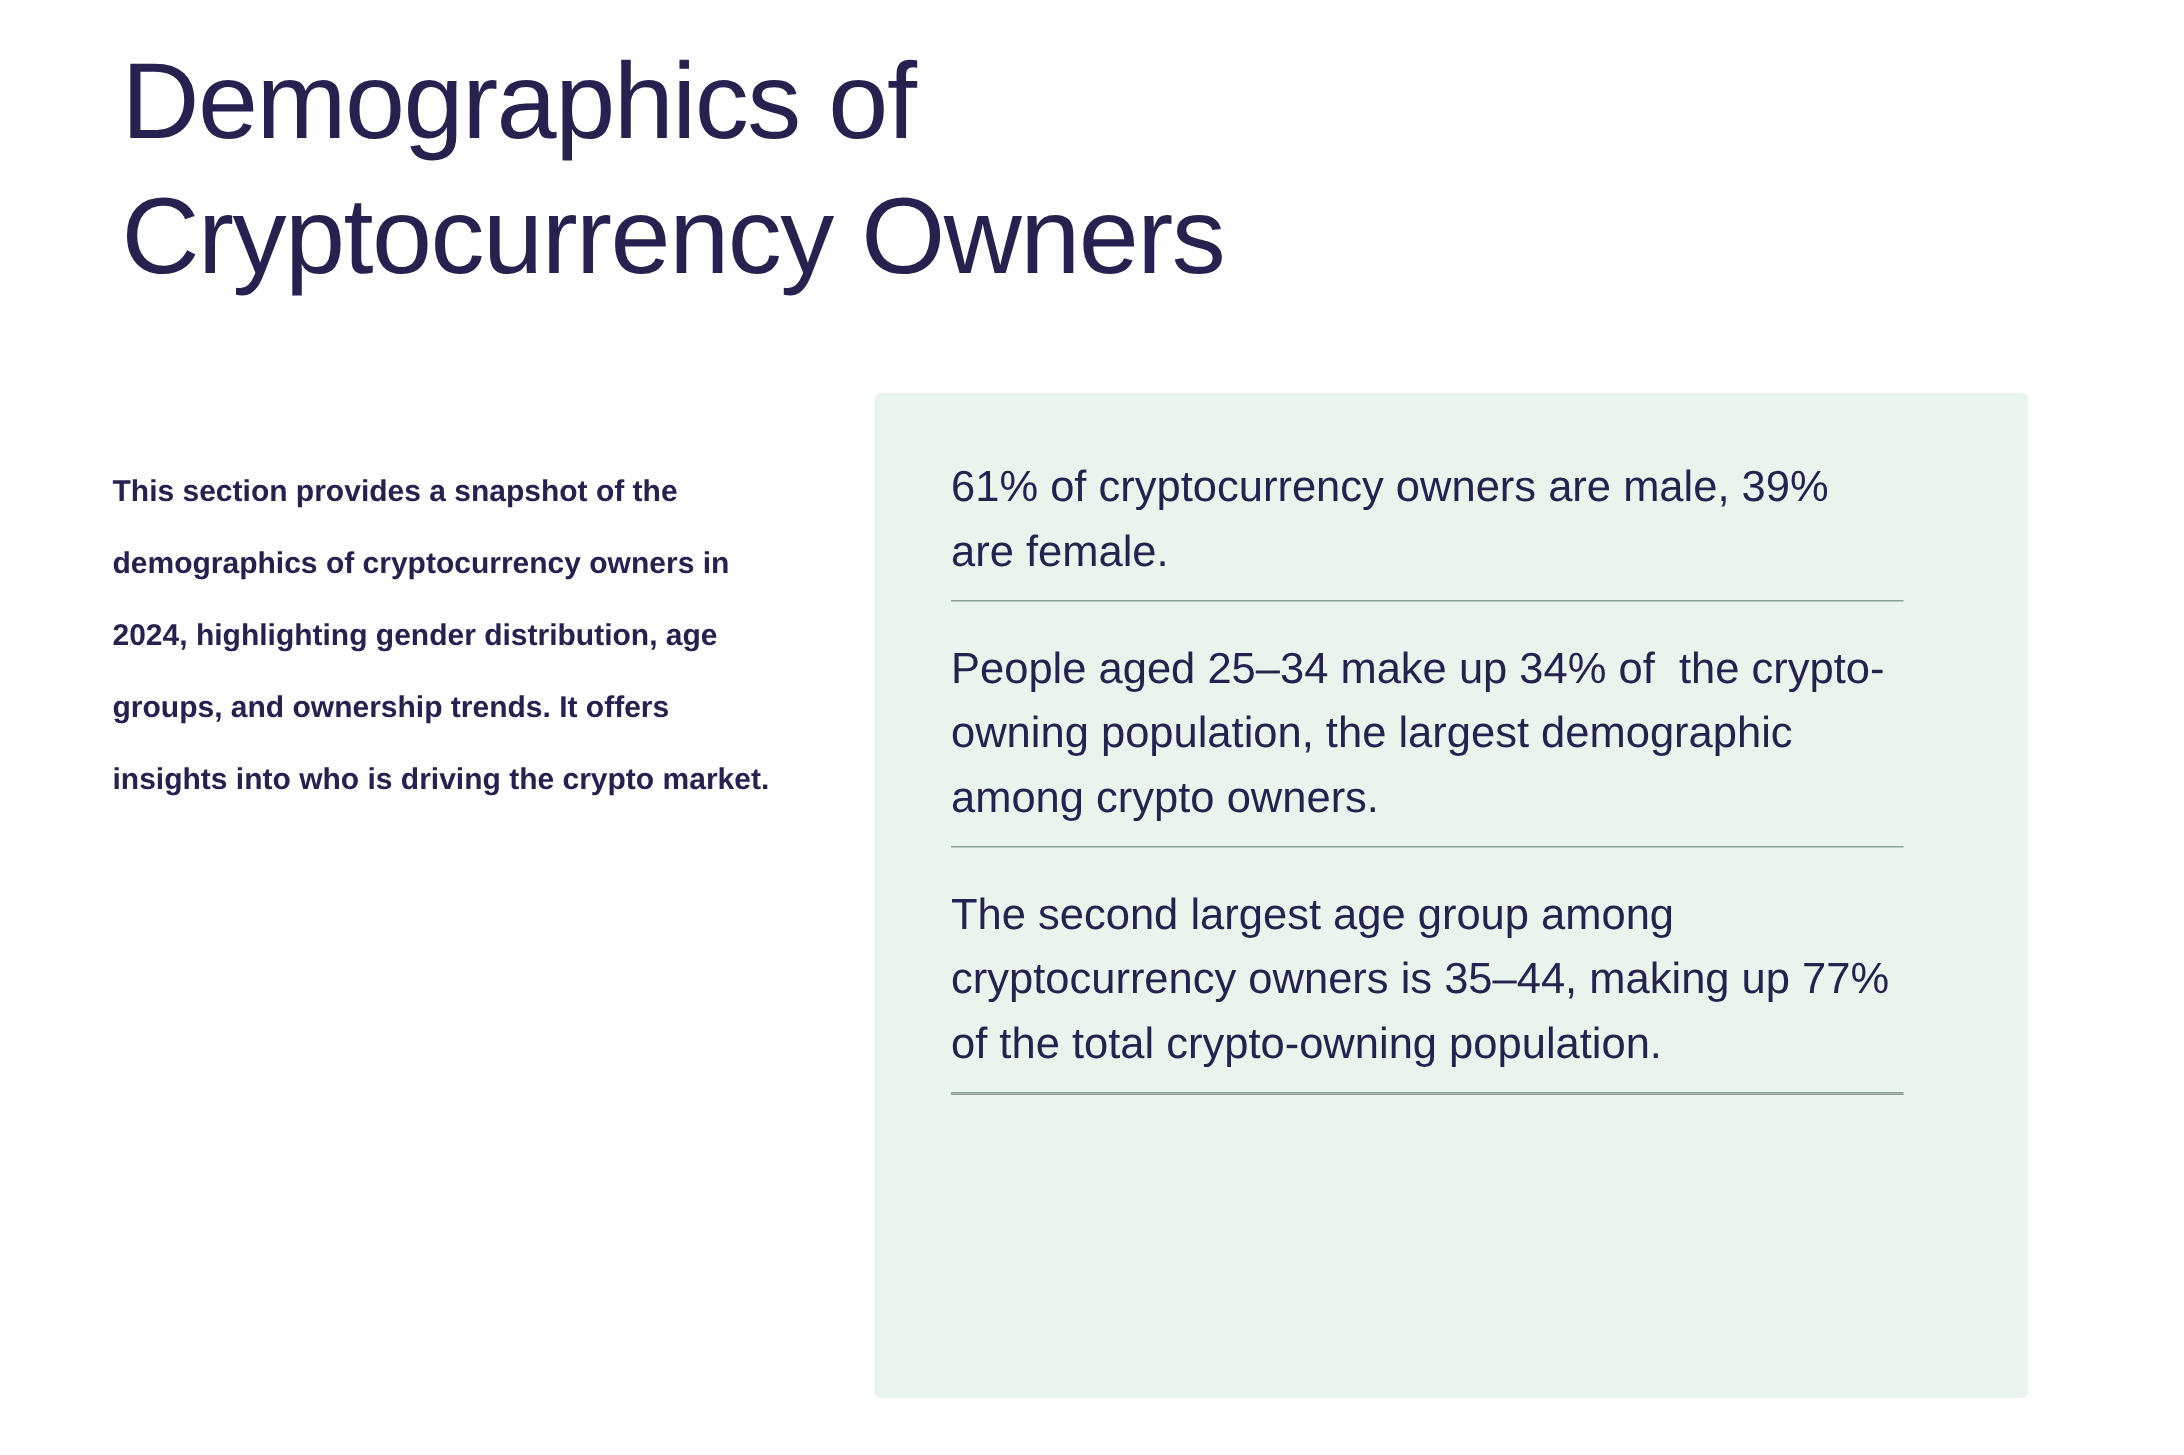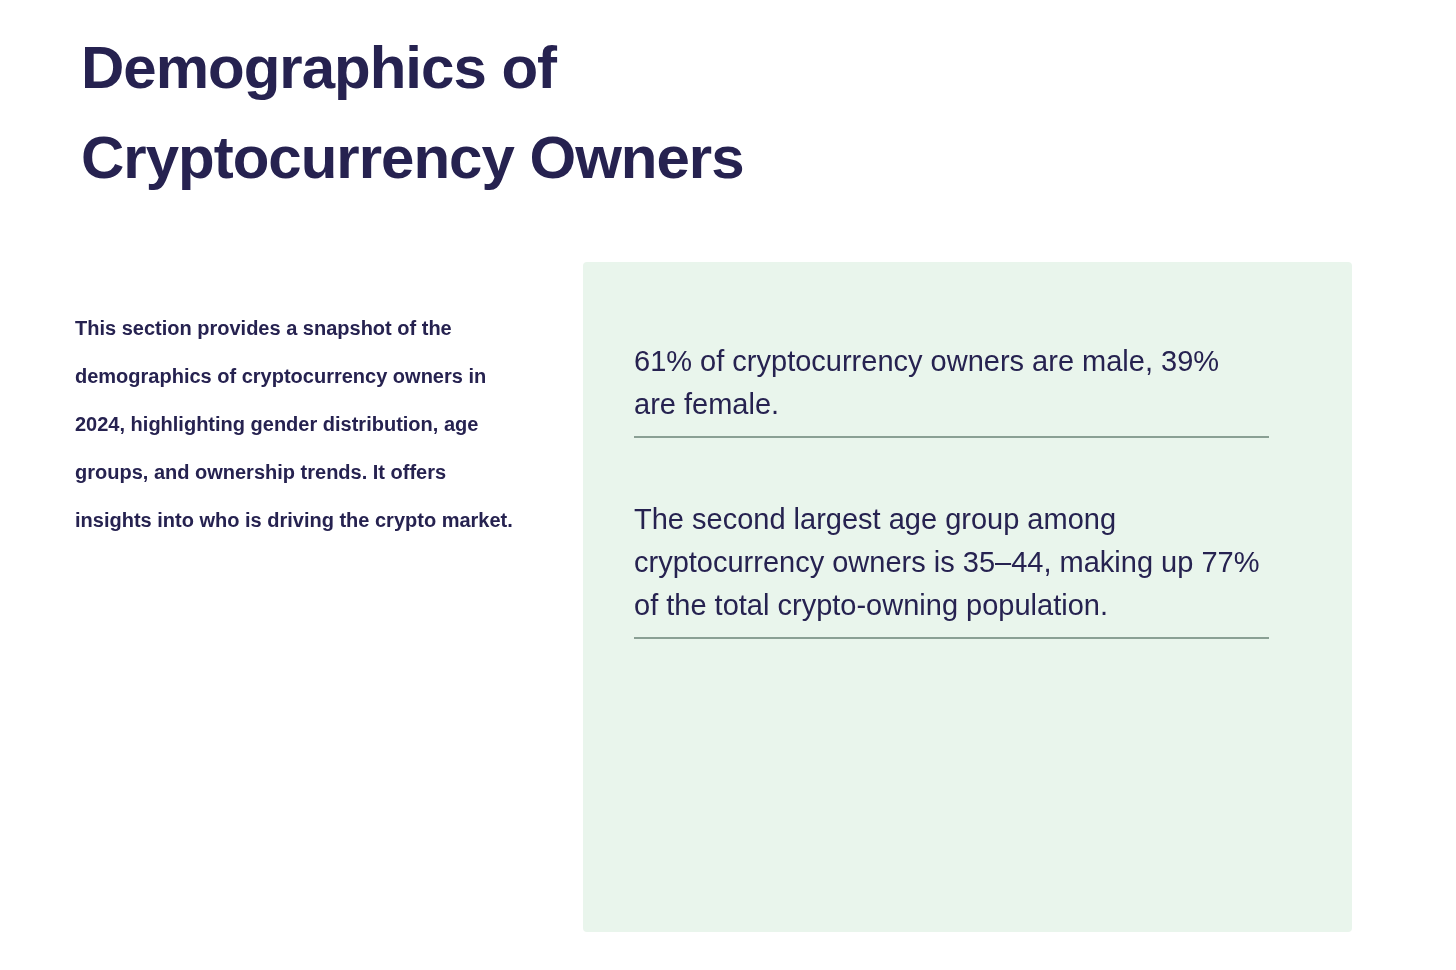--- a/index.html
+++ b/index.html
@@ -15,23 +15,23 @@
     font-family:"Liberation Sans","DejaVu Sans",sans-serif;
     color:var(--navy);
     position:relative;
     overflow:hidden;
   }
   .slide{position:absolute;inset:0;}
   .page-title{
     position:absolute;
     left:81px;
     top:23px;
-    font-size:60px;
+    font-size:72px;
     line-height:90px;
-    font-weight:700;
+    font-weight:400;
     letter-spacing:-1px;
     color:var(--navy);
   }
   .intro{
     position:absolute;
     left:75px;
     top:304px;
     width:440px;
     font-size:20px;
     line-height:48px;
@@ -43,21 +43,20 @@
     left:583px;
     top:262px;
     width:769px;
     height:670px;
     background:var(--panel-bg);
     border-radius:4px;
     padding:42px 83px 0 51px;
   }
   .fact{
     padding:24px 0 10px;
-    margin-top:36px;
   }
   .fact:first-child{padding-top:0;}
   .fact p{
     font-size:29px;
     line-height:43px;
     font-weight:400;
     color:var(--navy);
     white-space:pre-wrap;
   }
   .divider{
@@ -78,20 +77,23 @@
 
   <p class="intro">This section provides a snapshot of the demographics of cryptocurrency owners in 2024, highlighting gender distribution, age groups, and ownership trends. It offers insights into who is driving the crypto market.</p>
 
   <aside class="facts-panel">
 
     <div class="fact">
       <p>61% of cryptocurrency owners are male, 39% are female.</p>
     </div>
     <div class="divider"></div>
 
+    <div class="fact">
+      <p>People aged 25–34 make up 34% of  the crypto-owning population, the largest demographic among crypto owners.</p>
+    </div>
     <div class="divider"></div>
 
     <div class="fact">
       <p>The second largest age group among cryptocurrency owners is 35–44, making up 77% of the total crypto-owning population.</p>
     </div>
     <div class="divider"></div>
 
     <div class="divider"></div>
 
   </aside>

